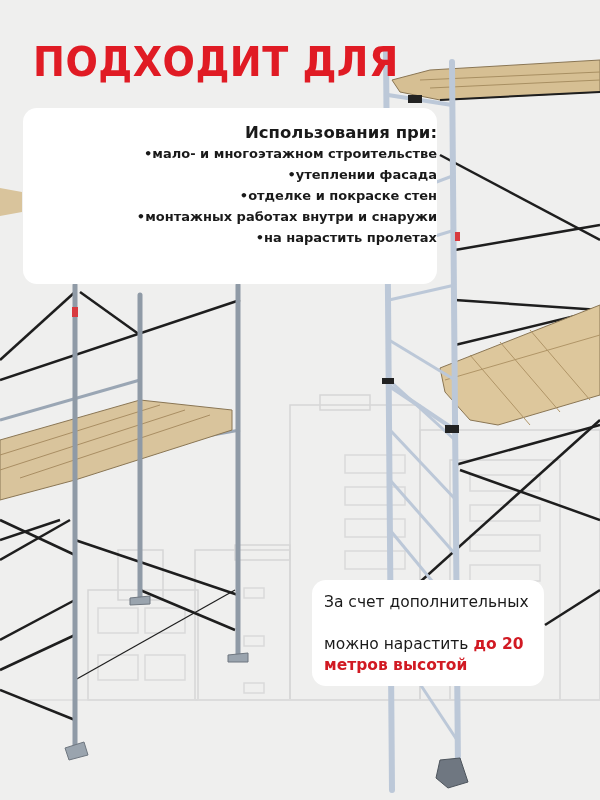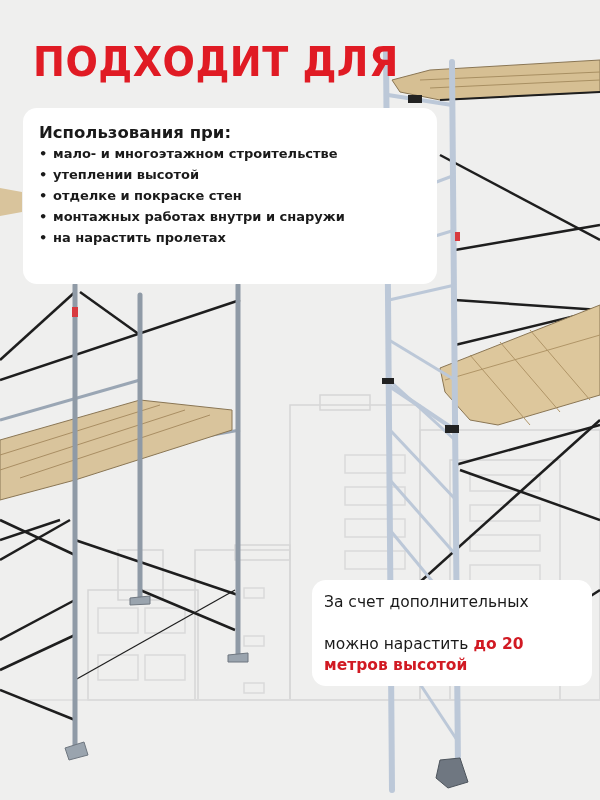--- a/index.html
+++ b/index.html
@@ -13,26 +13,26 @@
   .title {
     position: absolute; left: 33px; top: 38px; margin: 0;
     font-family: "DejaVu Sans", sans-serif; font-weight: 700;
     font-size: 41px; letter-spacing: 0.5px; color: #e01b24;
     transform: scaleX(0.93); transform-origin: left top;
   }
   .card {
     position: absolute; background: #ffffff; border-radius: 14px;
     box-sizing: border-box;
   }
-  .card-uses { left: 23px; top: 108px; width: 414px; height: 176px; padding: 14px 0 0 16px; }
+  .card-uses { left: 23px; top: 108px; width: 414px; height: 176px; padding: 14px 0 0 16px; text-align: right; }
   .card-uses .heading { font-weight: 700; font-size: 16.5px; color: #1a1a1a; line-height: 21px; margin: 0; }
   .card-uses ul { list-style: none; margin: 0; padding: 0; }
   .card-uses li { font-weight: 700; font-size: 13px; color: #1a1a1a; line-height: 21px; white-space: nowrap; }
   .card-uses li .bullet { display: inline-block; width: 14px; }
-  .card-height { left: 312px; top: 580px; width: 280px; height: 106px; padding: 12px 0 0 12px; }
+  .card-height { left: 312px; top: 580px; width: 232px; height: 106px; padding: 12px 0 0 12px; }
   .card-height p { margin: 0; font-size: 15.5px; line-height: 21px; color: #1a1a1a; }
   .card-height .accent { color: #d11a23; font-weight: 700; }
 </style>
 </head>
 <body>
 
 <div class="canvas">
 
   <svg class="scene" viewBox="0 0 600 800" xmlns="http://www.w3.org/2000/svg">
 
@@ -178,21 +178,21 @@
       <polygon points="440,760 460,758 468,782 448,788 436,778" fill="#6f7781" stroke="#4d545c" stroke-width="1"></polygon>
     </g>
   </svg>
 
   <h1 class="title">ПОДХОДИТ ДЛЯ</h1>
 
   <div class="card card-uses">
     <p class="heading">Использования при:</p>
     <ul>
       <li><span class="bullet">•</span><span>мало- и многоэтажном строительстве</span></li>
-      <li><span class="bullet">•</span><span>утеплении высотой</span></li>
+      <li><span class="bullet">•</span><span>утеплении фасада</span></li>
       <li><span class="bullet">•</span><span>отделке и покраске стен</span></li>
       <li><span class="bullet">•</span><span>монтажных работах внутри и снаружи</span></li>
       <li><span class="bullet">•</span><span>на нарастить пролетах</span></li>
     </ul>
   </div>
 
   <div class="card card-height">
     <p>
       <span>За счет дополнительных</span><br>
       <br>

